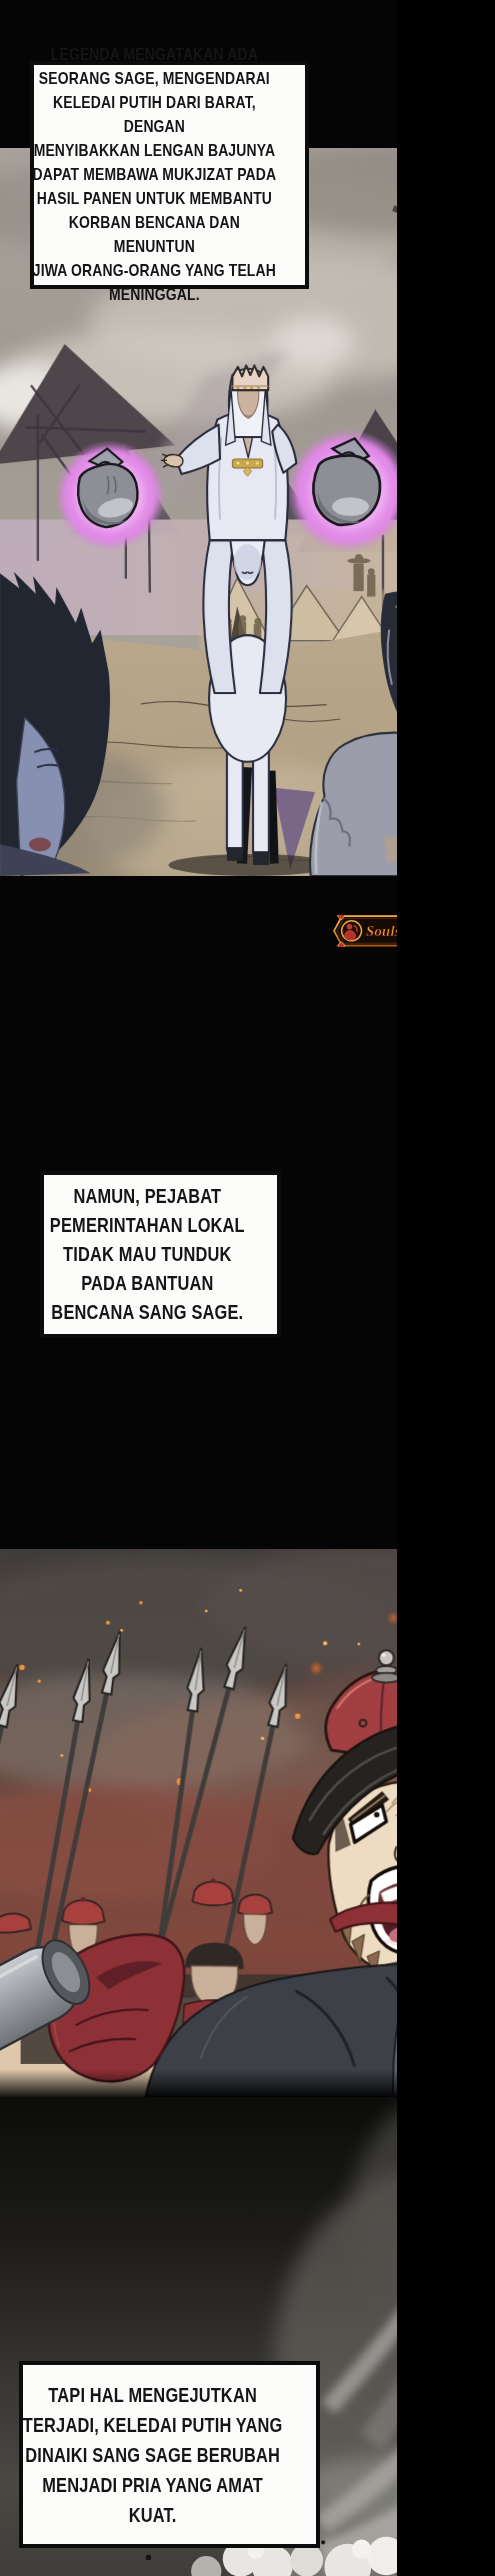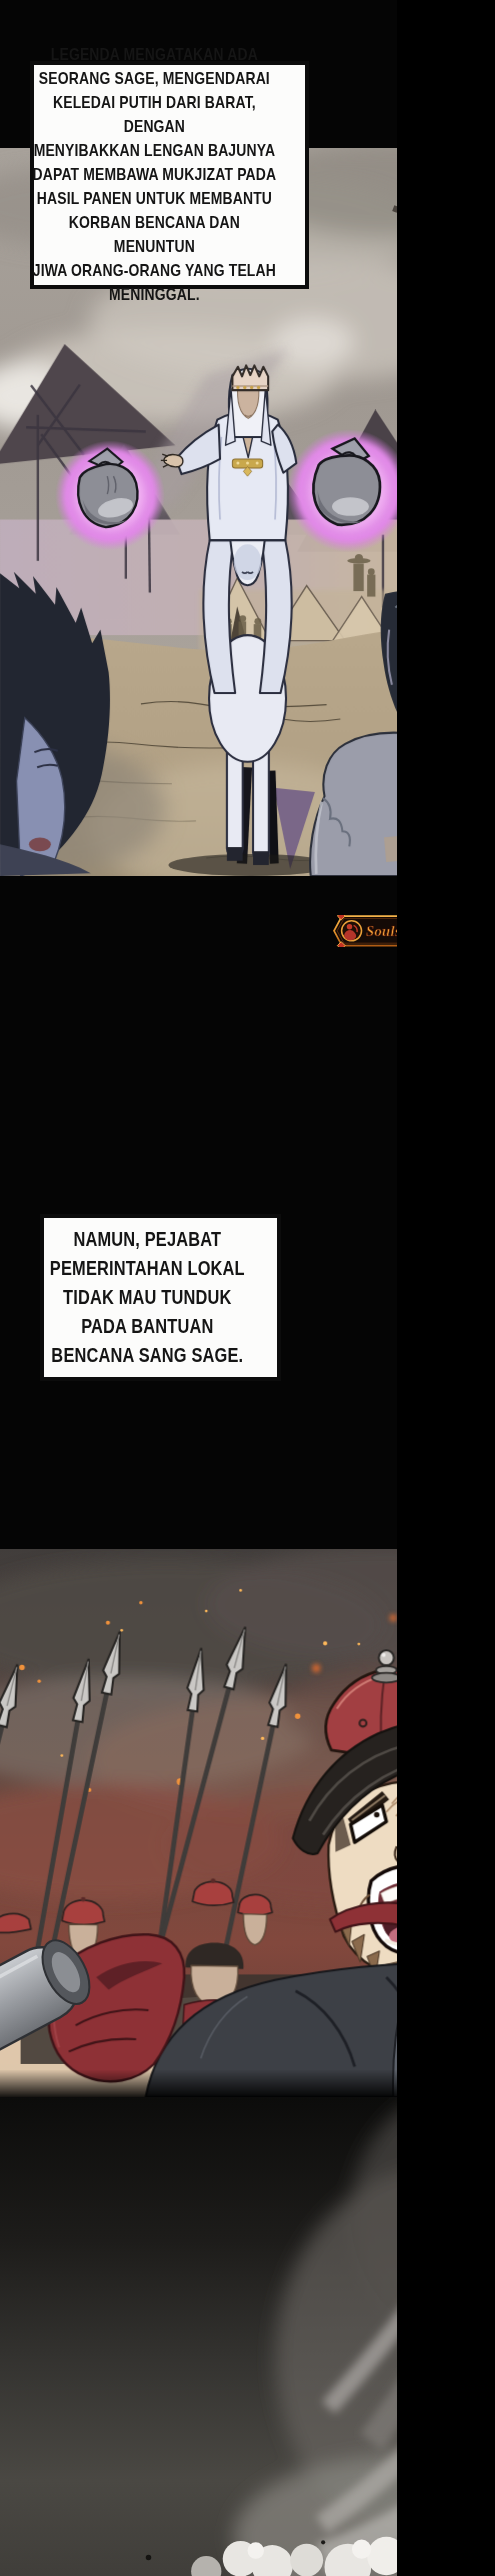--- a/index.html
+++ b/index.html
@@ -9,21 +9,21 @@
   .panel svg{display:block;width:100%;height:100%;}
   #panel-1{top:148px;height:728px;}
   #panel-2{top:1549px;height:548px;}
   #panel-3{top:2097px;height:479px;}
   .caption{position:absolute;background:#fcfcfb;border:4.1px solid #0c0c0c;box-sizing:border-box;
            display:flex;align-items:center;justify-content:center;z-index:5;}
   .cap-text{width:122%;margin-left:-11%;transform:scaleX(.82);font-weight:700;color:#151515;
             text-align:center;white-space:pre-line;letter-spacing:0.2px;}
   #caption-1{left:30px;top:61px;width:279px;height:228px;}
   #caption-1 .cap-text{font-size:17px;line-height:24px;}
-  #caption-2{left:40px;top:1214px;width:241px;height:167px;}
+  #caption-2{left:40px;top:1171px;width:241px;height:167px;}
   #caption-2 .cap-text{font-size:20px;line-height:29px;}
   #caption-3{left:199px;top:1407px;width:259px;height:169px;}
   #caption-3 .cap-text{font-size:18.6px;line-height:28px;}
   #caption-4{left:18.6px;top:2361px;width:301px;height:187px;}
   #caption-4 .cap-text{font-size:20px;line-height:30px;}
   #watermark{position:absolute;left:333px;top:915px;width:143px;height:32px;z-index:6;}
 </style>
 </head>
 <body>
 
@@ -491,20 +491,27 @@
 JIWA ORANG-ORANG YANG TELAH
 MENINGGAL.</div>
   </div>
   <div class="caption" id="caption-2">
     <div class="cap-text">NAMUN, PEJABAT
 PEMERINTAHAN LOKAL
 TIDAK MAU TUNDUK
 PADA BANTUAN
 BENCANA SANG SAGE.</div>
   </div>
+  <div class="caption" id="caption-4">
+    <div class="cap-text">TAPI HAL MENGEJUTKAN
+TERJADI, KELEDAI PUTIH YANG
+DINAIKI SANG SAGE BERUBAH
+MENJADI PRIA YANG AMAT
+KUAT.</div>
+  </div>
 
   <div id="watermark">
     <svg viewBox="0 0 208 46">
       <defs>
         <linearGradient id="goldG" x1="0" y1="0" x2="0" y2="1">
           <stop offset="0" stop-color="#f5b44a"></stop>
             <stop offset=".5" stop-color="#e8972f"></stop>
             <stop offset="1" stop-color="#b05c14"></stop>
         </linearGradient>
       </defs>

